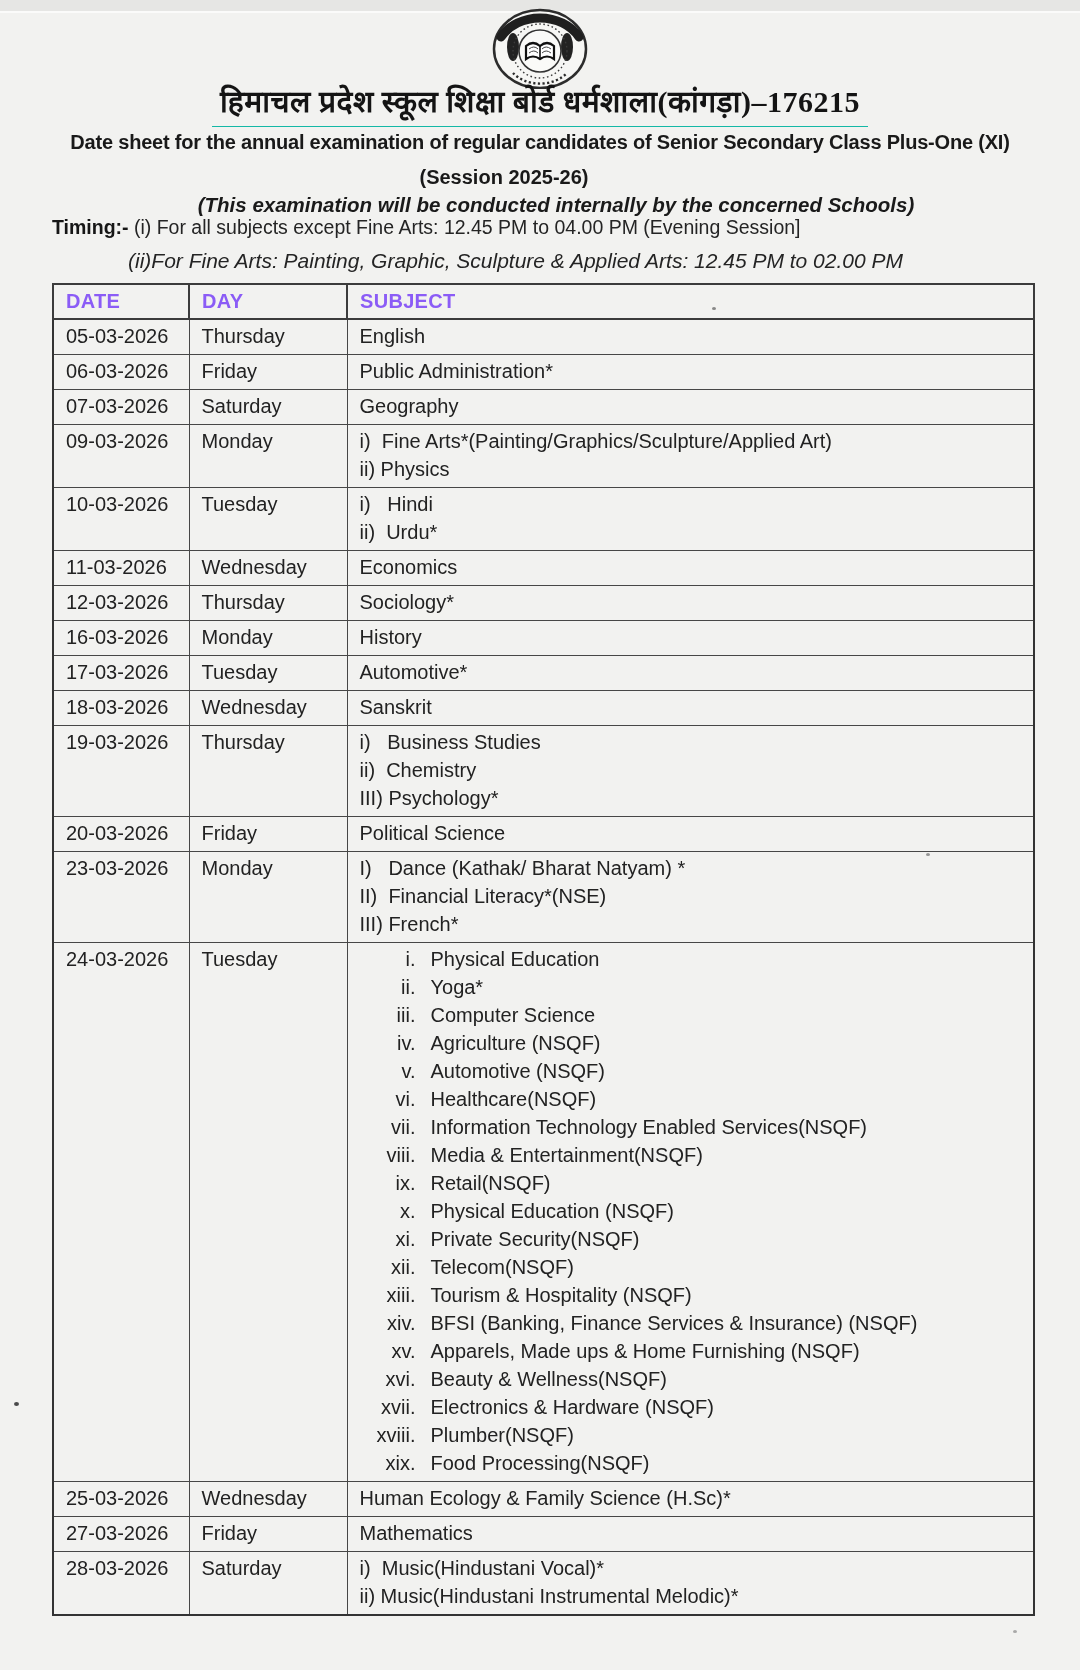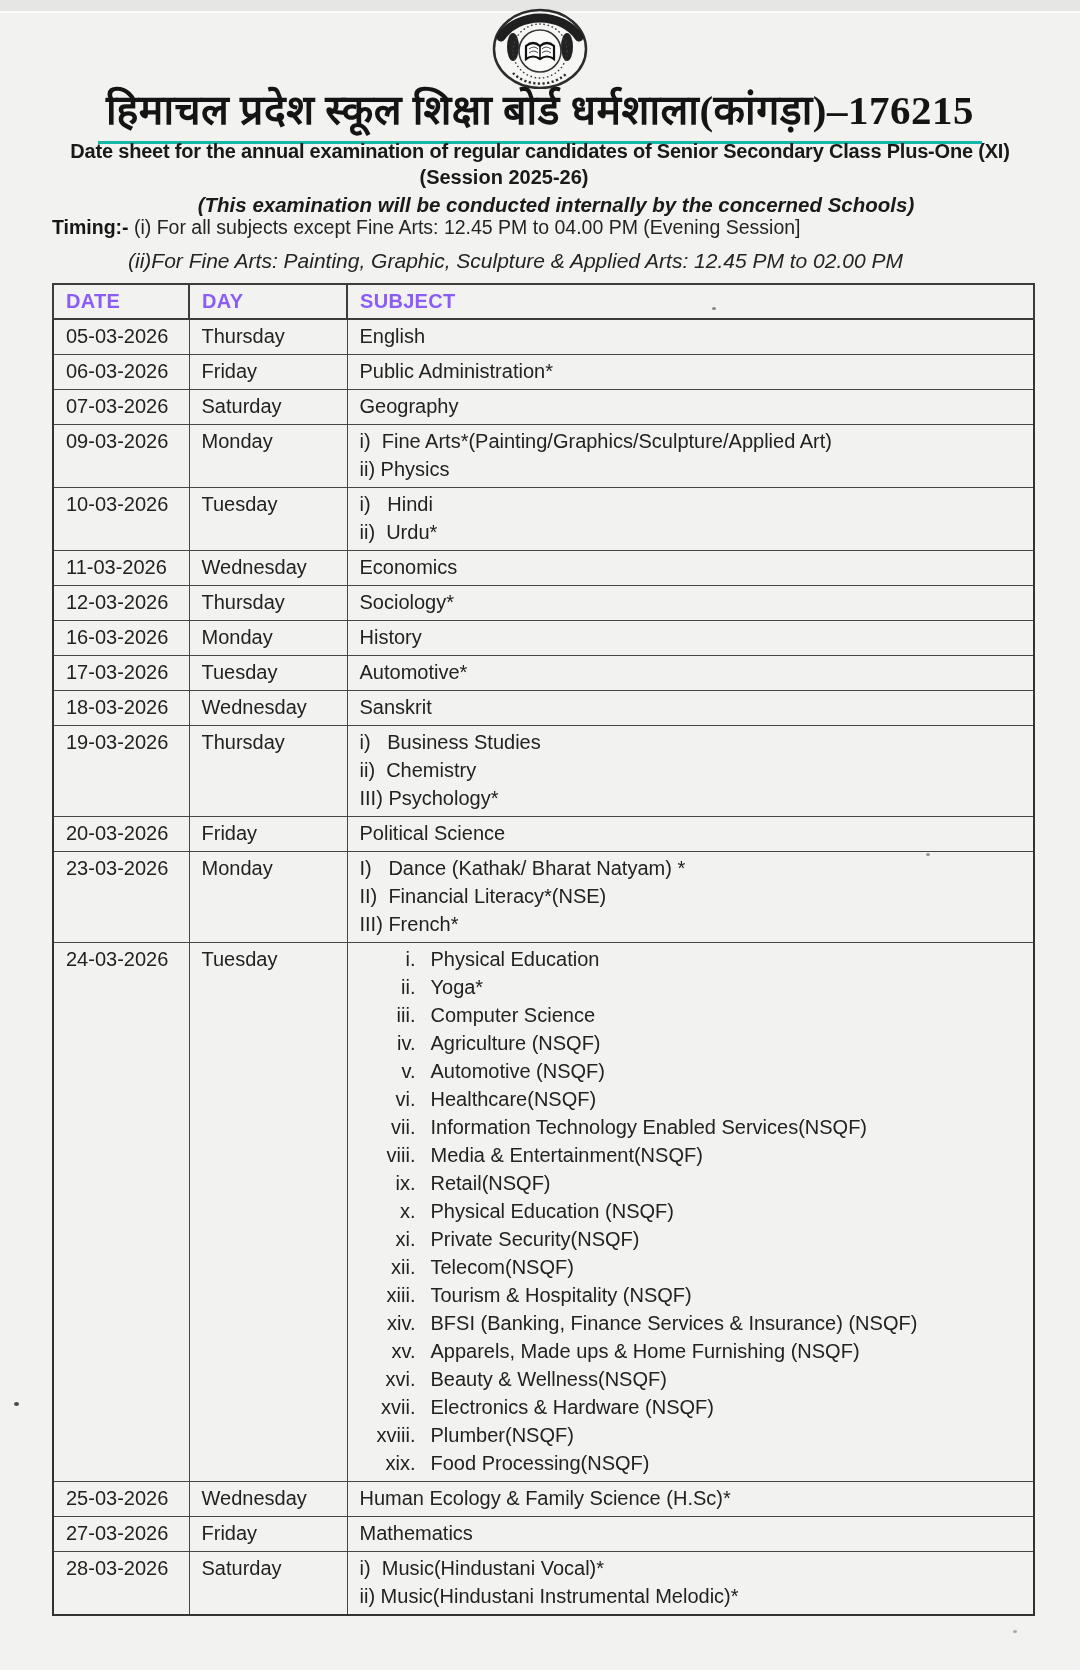--- a/index.html
+++ b/index.html
@@ -11,25 +11,25 @@
   }
   .scan-topband{position:absolute;top:0;left:0;width:1080px;height:11px;background:#e6e6e4;border-bottom:2px solid #fbfbfa;}
   .page{position:absolute;inset:0;}
 
   .logo{position:absolute;top:5px;left:50%;transform:translateX(-50%);}
 
   .title-wrap{position:absolute;top:80px;left:0;width:1080px;text-align:center;}
   .board-title{
     display:inline-block;
     font-family:"Liberation Serif", serif;
-    font-size:41px;font-weight:bold;color:#141414;
-    border-bottom:3px solid #14b8a6;padding:0 8px 5px 8px;
+    font-size:30px;font-weight:bold;color:#141414;
+    border-bottom:1px solid #14b8a6;padding:0 8px 5px 8px;
     letter-spacing:0.5px;white-space:nowrap;
   }
-  .subtitle{position:absolute;top:140px;left:0;width:1080px;text-align:center;
+  .subtitle{position:absolute;top:131px;left:0;width:1080px;text-align:center;
     font-size:20px;font-weight:bold;letter-spacing:-0.2px;color:#191919;}
   .session{position:absolute;top:166px;left:0;width:1008px;text-align:center;
     font-size:20px;font-weight:bold;color:#191919;}
   .note{position:absolute;top:193px;left:0;width:1080px;text-align:center;
     font-size:20.5px;font-weight:bold;font-style:italic;color:#1a1a1a;margin-left:16px;}
   .timing1{position:absolute;top:216px;left:52px;font-size:19.5px;color:#242424;}
   .timing1 .tlabel{font-weight:bold;color:#161616;}
   .timing2{position:absolute;top:249px;left:128px;font-size:21px;font-style:italic;color:#242424;}
 
   table.datesheet{

